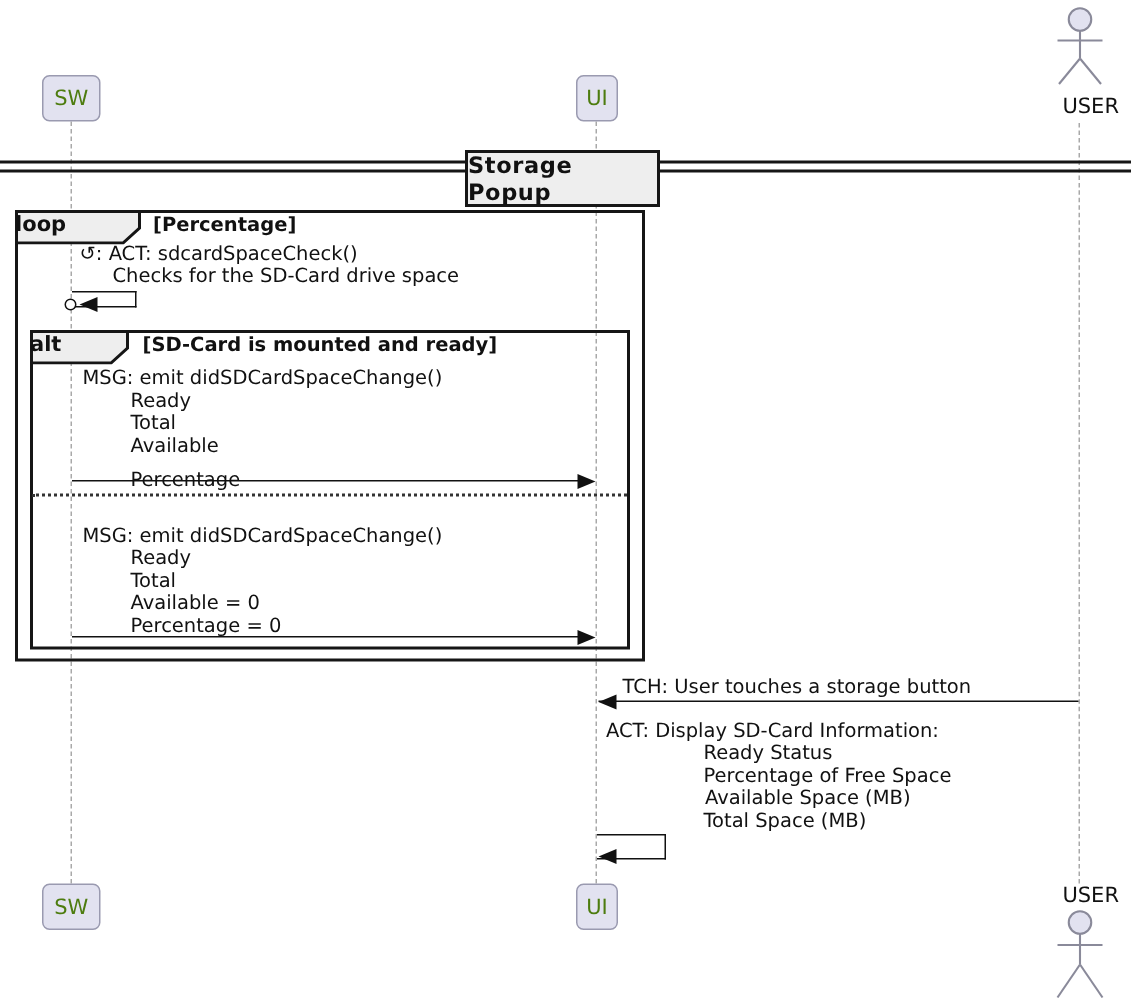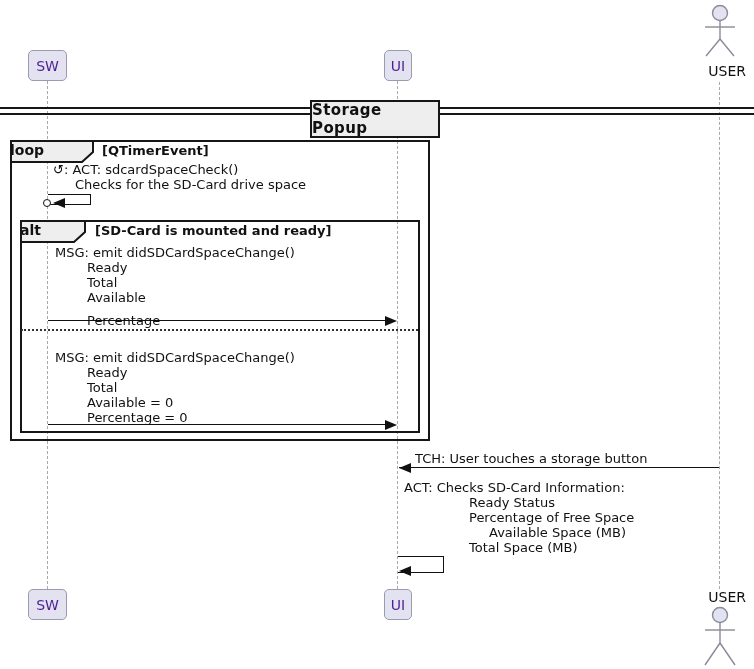--- a/index.html
+++ b/index.html
@@ -1,20 +1,20 @@
 <!DOCTYPE html>
 <html><head>
 <meta charset="utf-8">
 <style>
   html,body{margin:0;padding:0;background:#fff;}
   #stage{position:relative;width:754px;height:669px;background:#ffffff;overflow:hidden;
          font-family:"DejaVu Sans","Liberation Sans",sans-serif;color:#111;}
   .lifeline{position:absolute;width:0;border-left:1px dashed #a9a9a9;z-index:1;}
   .pbox{position:absolute;background:#E2E2F0;border:1.5px solid #9a9ab0;border-radius:5px;
-        display:flex;align-items:center;justify-content:center;font-size:14px;color:#4c1d95;z-index:6;box-sizing:border-box;}
+        display:flex;align-items:center;justify-content:center;font-size:14px;color:#4d7c0f;z-index:6;box-sizing:border-box;}
   .divline{position:absolute;left:0;width:754px;height:2px;background:#161616;z-index:2;}
   .divbox{position:absolute;left:310px;top:100px;width:130px;height:38px;background:#eeeeee;
           border:2px solid #161616;box-sizing:border-box;display:flex;align-items:center;justify-content:center;
           font-weight:bold;font-size:15px;letter-spacing:.4px;z-index:3;}
   .frame{position:absolute;border:2px solid #161616;box-sizing:border-box;background:transparent;z-index:2;}
   .pent{position:absolute;z-index:3;}
   .pentlabel{position:absolute;z-index:4;font-weight:bold;font-size:14px;text-align:left;}
   .cond{position:absolute;z-index:4;font-weight:bold;font-size:13px;white-space:nowrap;}
   .msgline{position:absolute;z-index:4;font-size:13px;line-height:15px;white-space:nowrap;}
   .hline{position:absolute;height:0;border-top:1.5px solid #111;z-index:3;}
@@ -51,21 +51,21 @@
 
   <div class="divline" style="top:107px;"></div>
   <div class="divline" style="top:113px;"></div>
   <div class="divbox">Storage Popup</div>
 
   <div class="frame" style="left:10px;top:140px;width:420px;height:301px;"></div>
   <svg class="pent" style="left:10px;top:140px;" width="85" height="23" viewBox="0 0 85 23">
     <path d="M1,1 L83,1 L83,12 L72,22 L1,22 Z" fill="#EEEEEE" stroke="#161616" stroke-width="2"></path>
   </svg>
   <div class="pentlabel" style="left:10px;top:142px;width:64px;">loop</div>
-  <div class="cond" style="left:102px;top:143px;">[QTimerEvent]</div>
+  <div class="cond" style="left:102px;top:143px;">[Percentage]</div>
 
   <div class="msgline" style="left:75px;top:177px;">Checks for the SD-Card drive space</div>
   <div class="msgline" style="left:53px;top:162px;">
     <span>↺</span><span>: ACT: sdcardSpaceCheck()</span>
   </div>
   <div class="selfmsg" style="left:48px;top:194px;width:42px;height:9px;"></div>
   <div class="arr-left" style="left:53px;top:198px;"></div>
   <div class="endcircle" style="left:43px;top:199px;"></div>
 
   <div class="frame" style="left:20px;top:220px;width:400px;height:213px;"></div>
@@ -90,24 +90,24 @@
   <div class="msgline" style="left:87px;top:380px;">Total</div>
   <div class="msgline" style="left:87px;top:395px;">Available = 0</div>
   <div class="msgline" style="left:87px;top:410px;">Percentage = 0</div>
   <div class="hline" style="left:48px;top:424px;width:339px;"></div>
   <div class="arr-right" style="left:385px;top:420px;"></div>
 
   <div class="msgline" style="left:415px;top:451px;">TCH: User touches a storage button</div>
   <div class="hline" style="left:399px;top:467px;width:320px;"></div>
   <div class="arr-left" style="left:399px;top:463px;"></div>
 
-  <div class="msgline" style="left:404px;top:480px;">ACT: Checks SD-Card Information:</div>
+  <div class="msgline" style="left:404px;top:480px;">ACT: Display SD-Card Information:</div>
   <div class="msgline" style="left:469px;top:495px;">Ready Status</div>
   <div class="msgline" style="left:469px;top:510px;">Percentage of Free Space</div>
-  <div class="msgline" style="left:489px;top:525px;">Available Space (MB)</div>
+  <div class="msgline" style="left:470px;top:525px;">Available Space (MB)</div>
   <div class="msgline" style="left:469px;top:540px;">Total Space (MB)</div>
   <div class="selfmsg" style="left:398px;top:556px;width:45px;height:15px;"></div>
   <div class="arr-left" style="left:399px;top:566px;"></div>
 
   <div class="pbox" style="left:28px;top:589px;width:39px;height:31px;">SW</div>
   <div class="pbox" style="left:384px;top:589px;width:28px;height:31px;">UI</div>
 
   <div class="actorlabel" style="left:694px;top:589px;">USER</div>
   <svg class="actorsvg" style="left:698px;top:605px;" width="44" height="64" viewBox="0 0 44 64">
     <circle cx="22" cy="10" r="7.5" fill="#E2E2F0" stroke="#8a8a9a" stroke-width="1.4"></circle>

